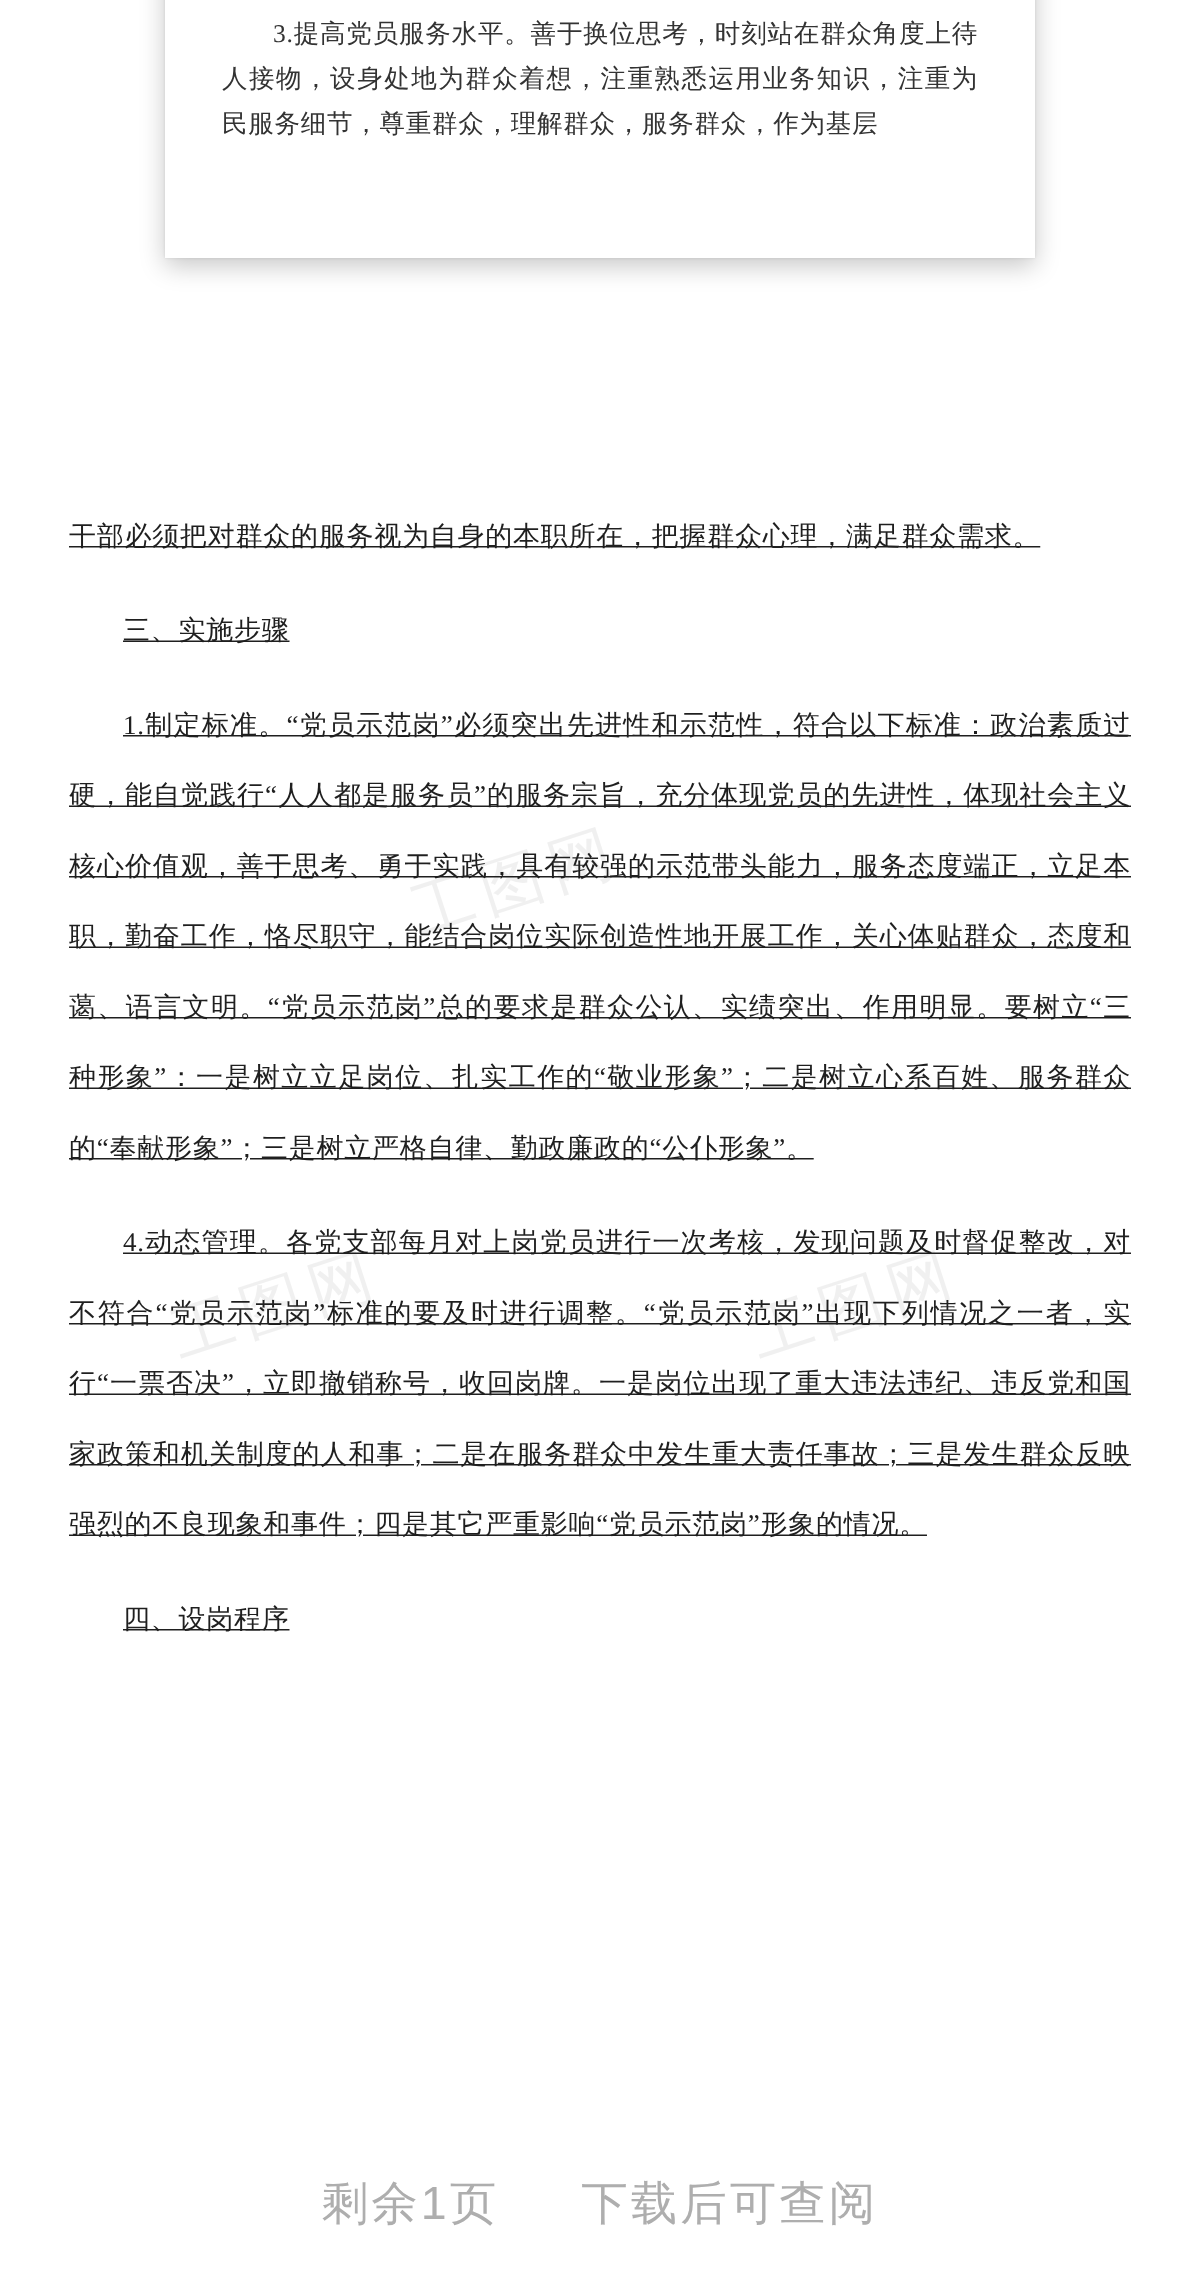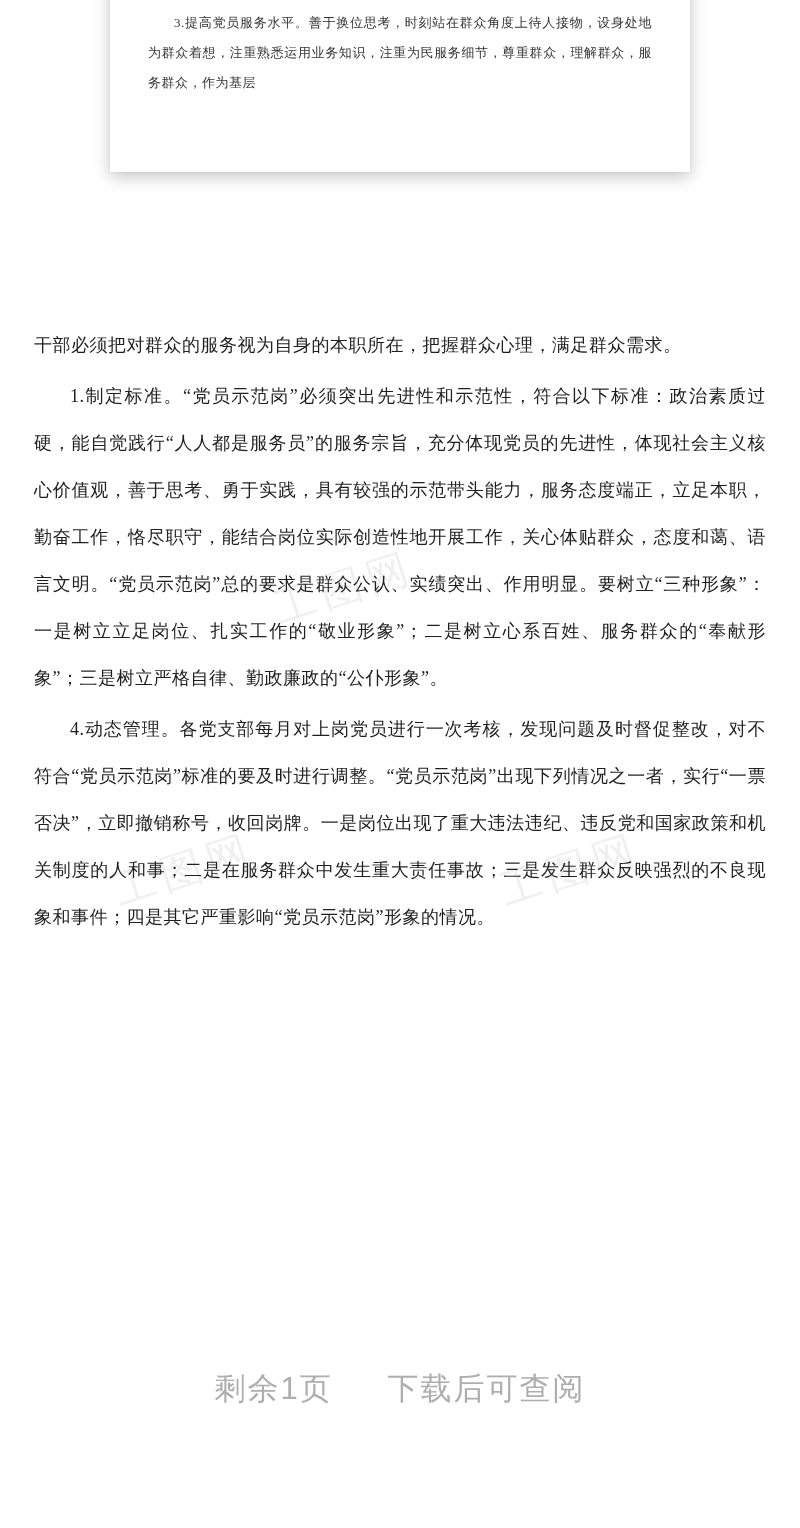--- a/index.html
+++ b/index.html
@@ -22,21 +22,21 @@
     top: -34px;
     width: 580px;
     height: 206px;
     background: #ffffff;
     box-shadow: 0 5px 16px rgba(0,0,0,0.22), 0 0 2px rgba(0,0,0,0.10);
     padding: 42px 38px 0 38px;
     box-sizing: border-box;
   }
   .thumb-text {
     margin: 0;
-    font-size: 13px;
+    font-size: 17px;
     line-height: 30px;
     letter-spacing: 0.5px;
     text-align: justify;
     text-indent: 2em;
     color: #333333;
     font-family: "Liberation Serif", "DejaVu Serif", serif;
   }
 
   
   .doc-body {
@@ -44,34 +44,35 @@
     top: 318px;
     left: 30px;
     width: 740px;
     font-size: 18px;
     line-height: 47px;
     letter-spacing: 0.5px;
     color: #1f1f1f;
     text-align: justify;
   }
   .para {
-    margin: 4px;
+    margin: 16px;
     text-indent: 2em;
+    text-decoration: underline;
   }
   .para.no-indent {
     text-indent: 0;
   }
   .para.heading {
     text-indent: 2em;
   }
 
   
   .footer {
     position: absolute;
-    top: 1368px;
+    top: 1448px;
     left: 0;
     width: 100%;
     text-align: center;
     color: #aeaeae;
     font-size: 31px;
     font-weight: 500;
     letter-spacing: 2px;
     font-family: "Liberation Sans", "DejaVu Sans", sans-serif;
   }
   .footer span + span {
@@ -100,20 +101,22 @@
 <div class="thumb-card">
   <p class="thumb-text">3.提高党员服务水平。善于换位思考，时刻站在群众角度上待人接物，设身处地为群众着想，注重熟悉运用业务知识，注重为民服务细节，尊重群众，理解群众，服务群众，作为基层</p>
 </div>
 
 <div class="wm wm1">工图网</div>
 <div class="wm wm2">工图网</div>
 <div class="wm wm3">工图网</div>
 
 <div class="doc-body">
     <p class="para no-indent">干部必须把对群众的服务视为自身的本职所在，把握群众心理，满足群众需求。</p>
+    <p class="para heading">三、实施步骤</p>
     <p class="para">1.制定标准。“党员示范岗”必须突出先进性和示范性，符合以下标准：政治素质过硬，能自觉践行“人人都是服务员”的服务宗旨，充分体现党员的先进性，体现社会主义核心价值观，善于思考、勇于实践，具有较强的示范带头能力，服务态度端正，立足本职，勤奋工作，恪尽职守，能结合岗位实际创造性地开展工作，关心体贴群众，态度和蔼、语言文明。“党员示范岗”总的要求是群众公认、实绩突出、作用明显。要树立“三种形象”：一是树立立足岗位、扎实工作的“敬业形象”；二是树立心系百姓、服务群众的“奉献形象”；三是树立严格自律、勤政廉政的“公仆形象”。</p>
     <p class="para">4.动态管理。各党支部每月对上岗党员进行一次考核，发现问题及时督促整改，对不符合“党员示范岗”标准的要及时进行调整。“党员示范岗”出现下列情况之一者，实行“一票否决”，立即撤销称号，收回岗牌。一是岗位出现了重大违法违纪、违反党和国家政策和机关制度的人和事；二是在服务群众中发生重大责任事故；三是发生群众反映强烈的不良现象和事件；四是其它严重影响“党员示范岗”形象的情况。</p>
+    <p class="para heading">四、设岗程序</p>
   </div>
 
 <div class="footer">
   <span>剩余1页</span>
   <span>下载后可查阅</span>
 </div>
 
 </body></html>

